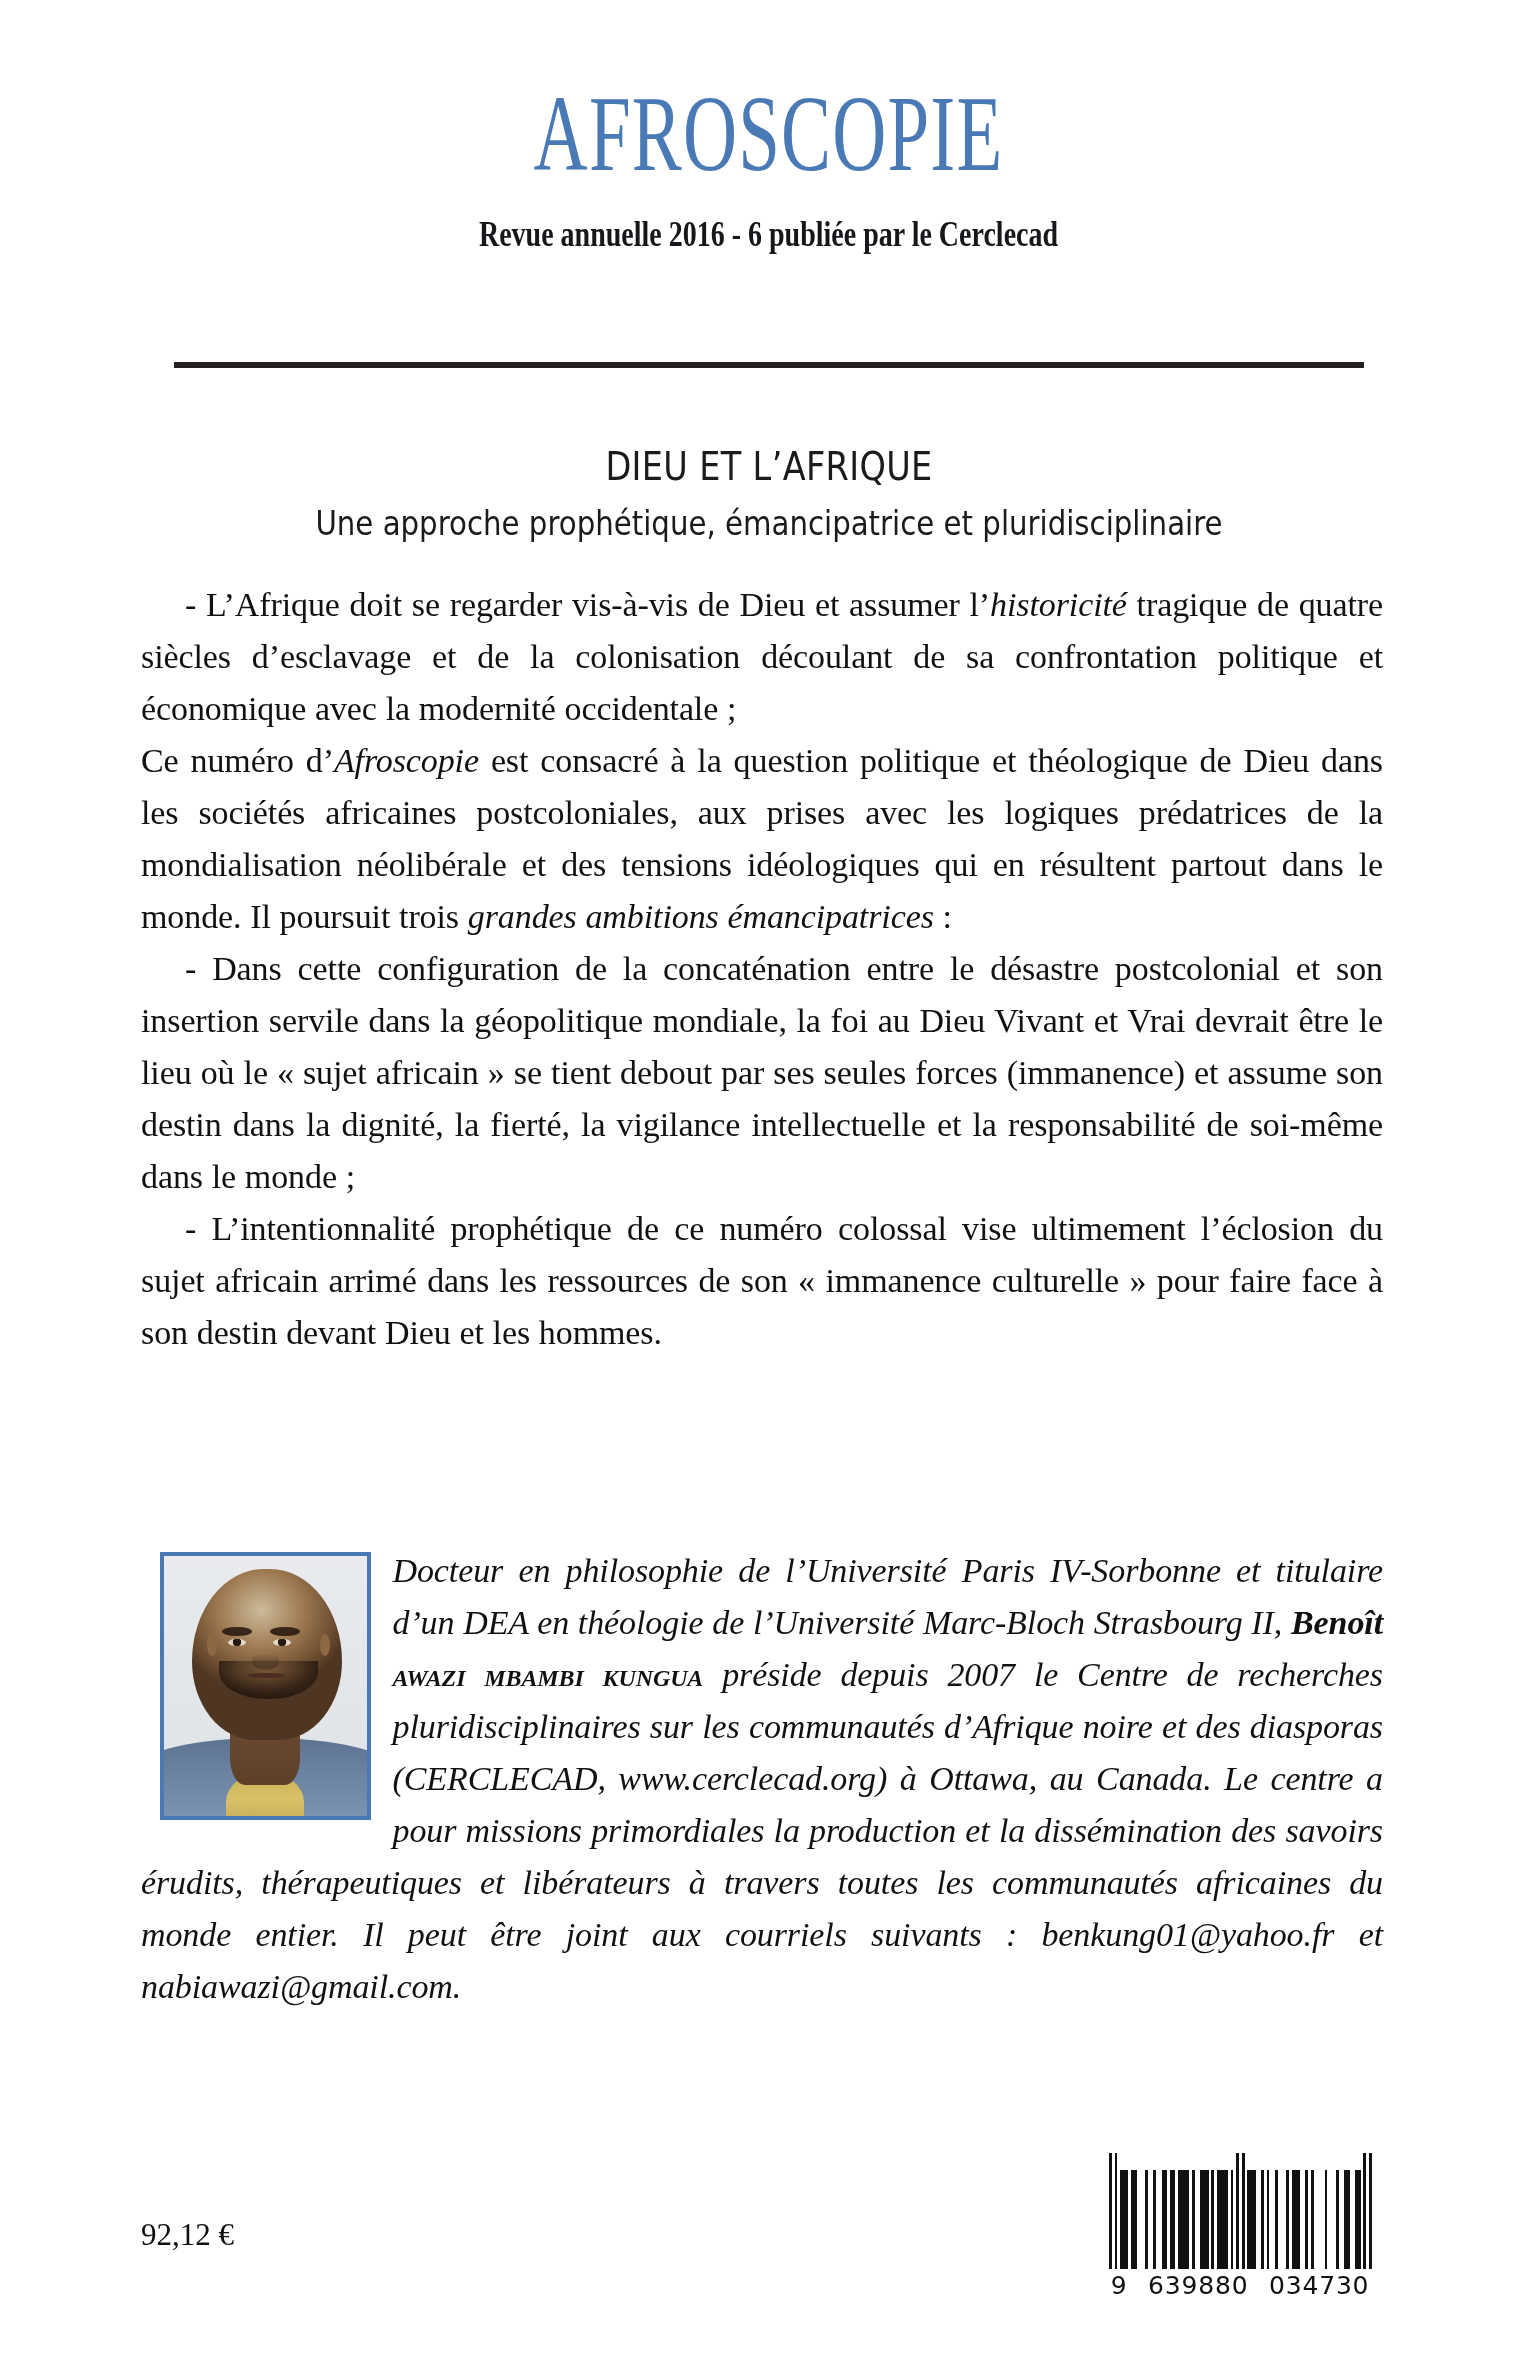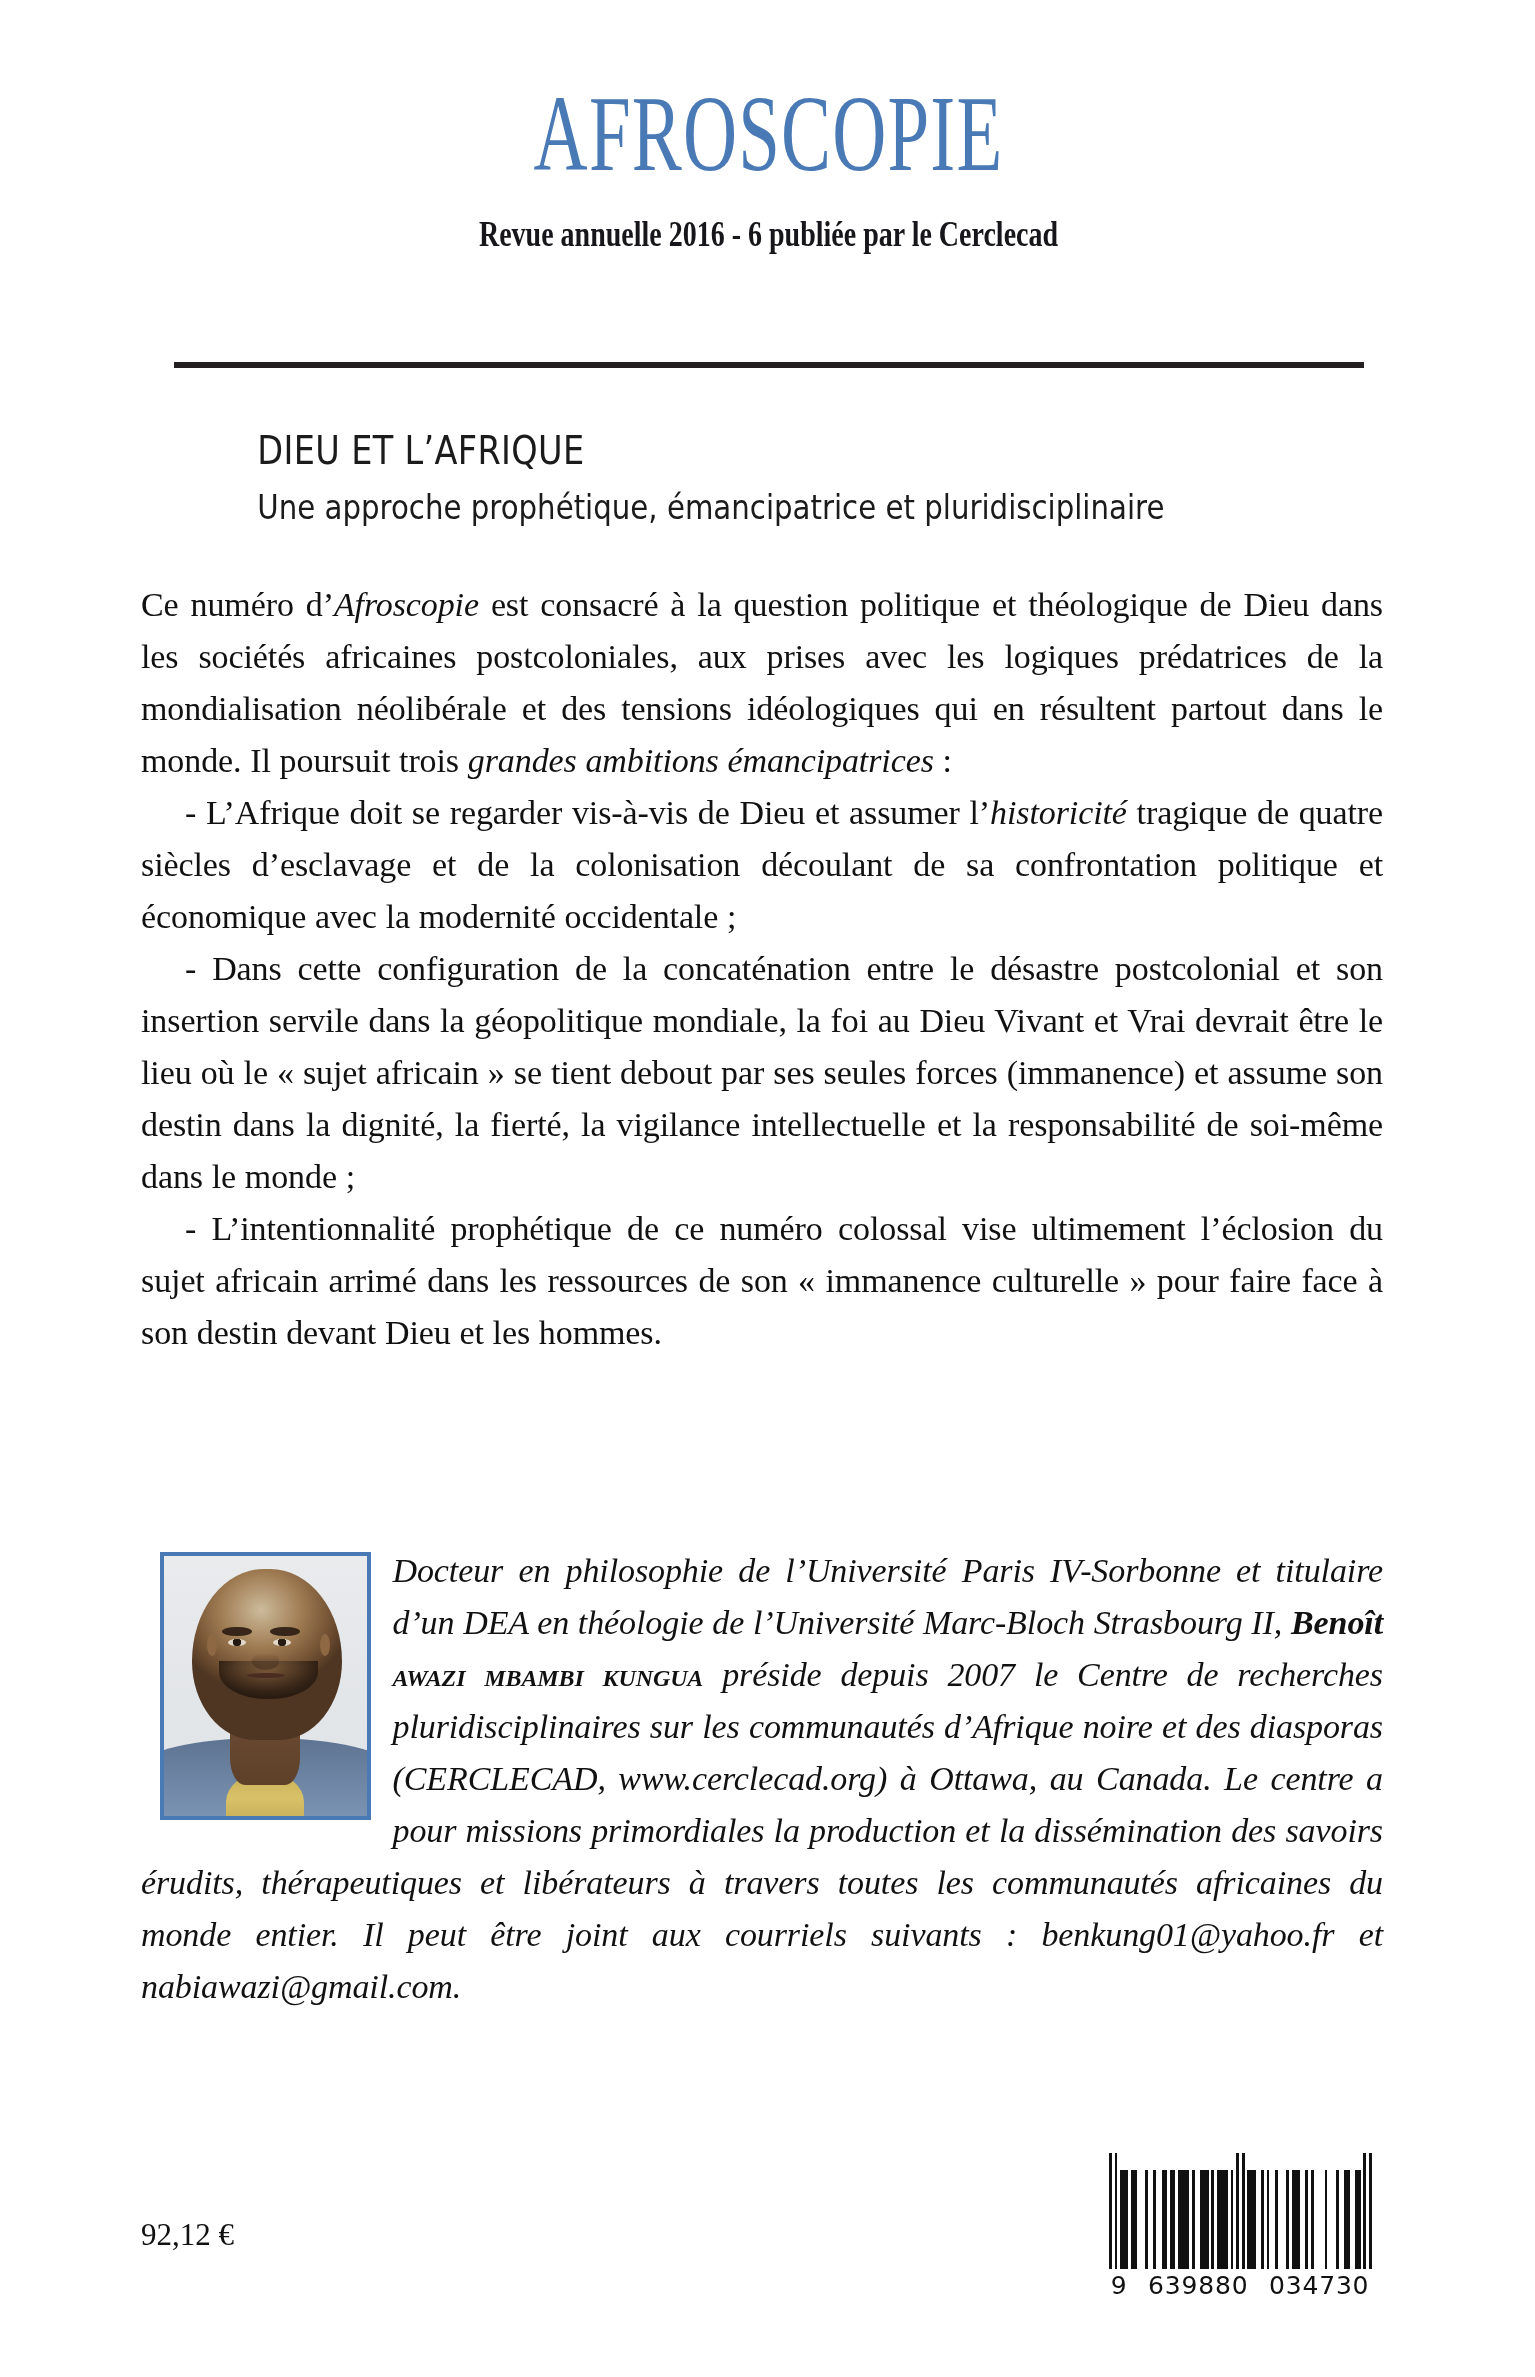--- a/index.html
+++ b/index.html
@@ -61,23 +61,23 @@
     top: 362px;
     width: 1190px;
     height: 5.9px;
     background: #231f20;
   }
 
   
   .headline-block {
     position: absolute;
     left: 174px;
-    top: 430px;
+    top: 446px;
     width: 1190px;
-    text-align: left;
+    text-align: center;
   }
   .headline-main {
     font-family: "DejaVu Sans", "Liberation Sans", sans-serif;
     font-size: 39px;
     line-height: 1.08;
     font-weight: 400;
     letter-spacing: 0.4px;
     color: #1b1b1b;
     transform: scaleX(0.86);
     transform-origin: center center;
@@ -285,23 +285,23 @@
 
   <div class="rule"></div>
 
   <div class="headline-block">
     <div class="headline-main">DIEU ET L’AFRIQUE</div>
     <div class="headline-sub">Une approche prophétique, émancipatrice et pluridisciplinaire</div>
   </div>
 
   <div class="body-copy">
 
+    <p class="para indent"><span>- L’Afrique doit se regarder vis-à-vis de Dieu et assumer l’</span><i>historicité</i><span> tragique de quatre siècles d’esclavage et de la colonisation découlant de sa confrontation politique et économique avec la modernité occidentale ;</span></p>
+
     <p class="para"><span>Ce numéro d’</span><i>Afroscopie</i><span> est consacré à la question politique et théologique de Dieu dans les sociétés africaines postcoloniales, aux prises avec les logiques prédatrices de la mondialisation néolibérale et des tensions idéologiques qui en résultent partout dans le monde. Il poursuit trois </span><i>grandes ambitions émancipatrices</i><span> :</span></p>
-
-    <p class="para indent"><span>- L’Afrique doit se regarder vis-à-vis de Dieu et assumer l’</span><i>historicité</i><span> tragique de quatre siècles d’esclavage et de la colonisation découlant de sa confrontation politique et économique avec la modernité occidentale ;</span></p>
 
     <p class="para indent">- Dans cette configuration de la concaténation entre le désastre postcolonial et son insertion servile dans la géopolitique mondiale, la foi au Dieu Vivant et Vrai devrait être le lieu où le « sujet africain » se tient debout par ses seules forces (immanence) et assume son destin dans la dignité, la fierté, la vigilance intellectuelle et la responsabilité de soi-même dans le monde ;</p>
 
     <p class="para indent">- L’intentionnalité prophétique de ce numéro colossal vise ultimement l’éclosion du sujet africain arrimé dans les ressources de son « immanence culturelle » pour faire face à son destin devant Dieu et les hommes.</p>
   </div>
 
   <div class="bio-block">
 
     <div class="author-photo">
       <div class="ph-bg"></div>

